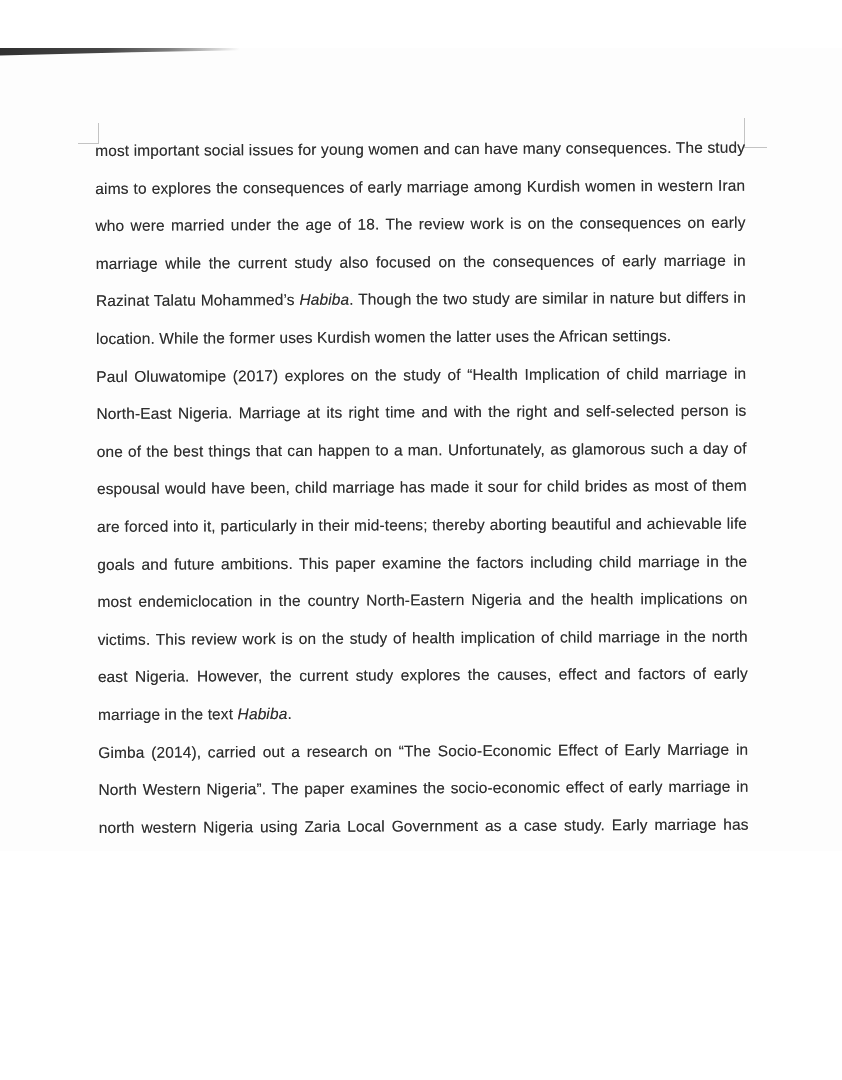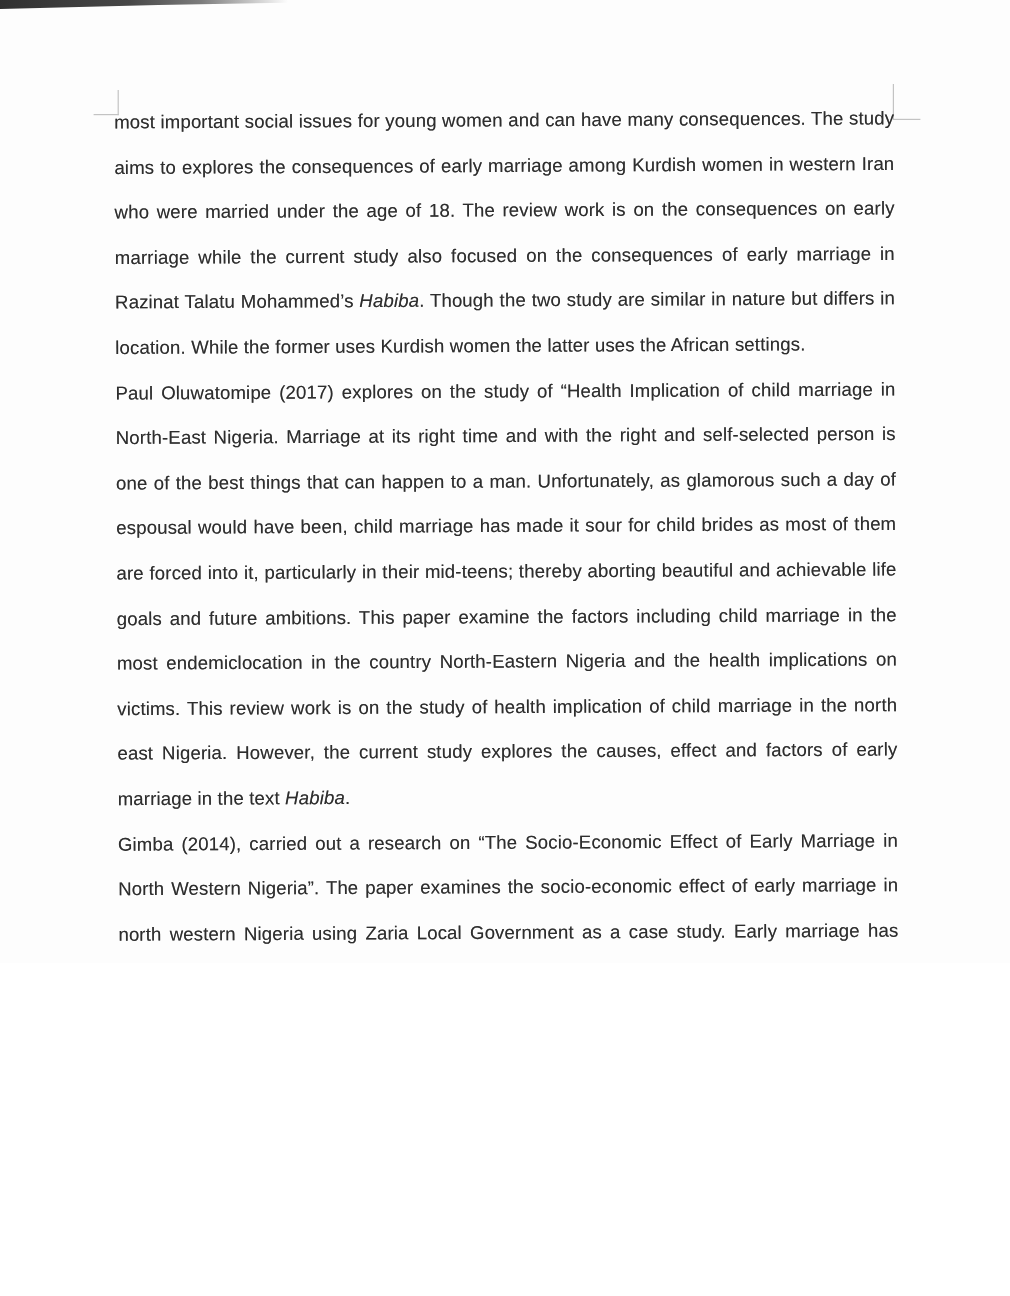--- a/index.html
+++ b/index.html
@@ -7,20 +7,21 @@
     padding: 0;
     background: #ffffff;
   }
   .page {
     position: relative;
     width: 842px;
     height: 803px;
     background: #fdfdfd;
     overflow: hidden;
     font-family: "Liberation Sans", sans-serif;
+    margin-top: 48px;
   }
   
   .scan-artifact {
     position: absolute;
     top: 0;
     left: 0;
     width: 240px;
     height: 8px;
     background: linear-gradient(to right, #303030 0%, #474747 45%, #7d7d7d 70%, #bdbdbd 85%, rgba(255,255,255,0) 100%);
     clip-path: polygon(0 0, 100% 0, 100% 28%, 55% 52%, 0 95%);

